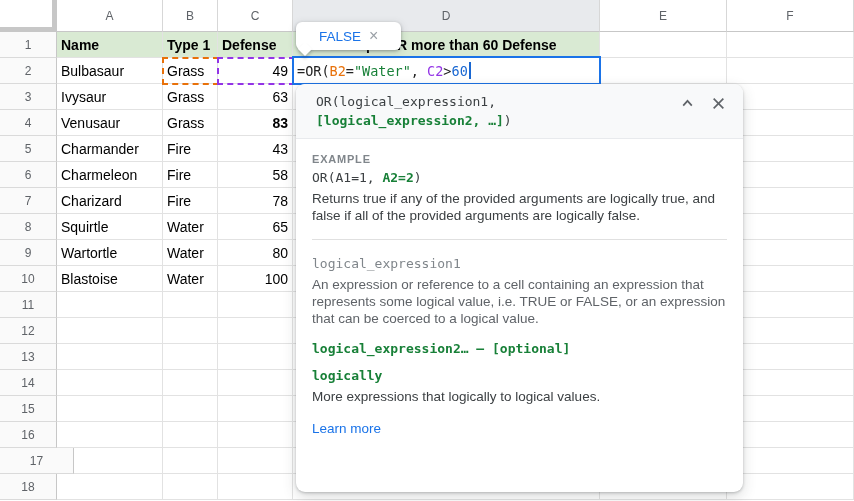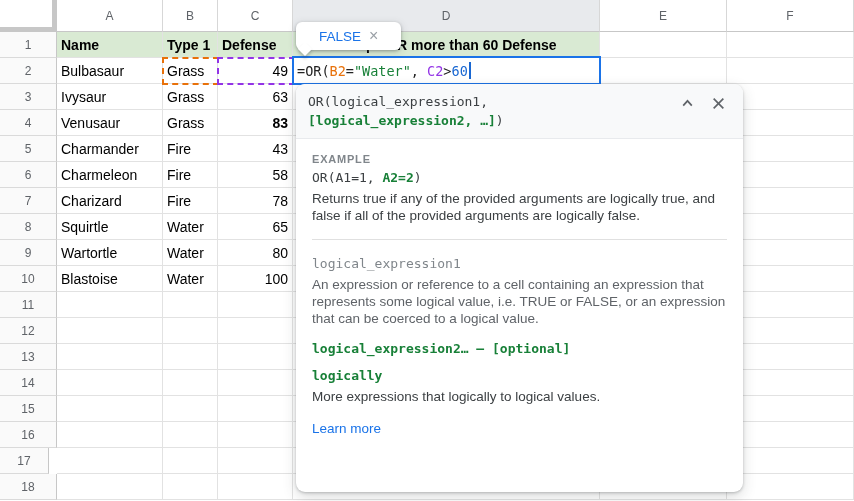--- a/index.html
+++ b/index.html
@@ -41,21 +41,21 @@
     display:flex;align-items:center;gap:8px;padding:0 23px;z-index:6;}
   .chip::before{content:"";position:absolute;left:4px;bottom:-4px;width:10px;height:10px;background:#fff;
     transform:rotate(45deg);box-shadow:2px 2px 3px rgba(60,64,67,.25);z-index:-1;}
   .chip-value{color:#1a73e8;font-size:13.5px;}
   .chip-x{color:#9aa0a6;font-size:16px;line-height:1;cursor:pointer;}
 
   
   .popup{position:absolute;left:296px;top:84px;width:447px;height:408px;background:#fff;border-radius:9px;
     box-shadow:0 1px 3px rgba(60,64,67,.3),0 5px 14px rgba(60,64,67,.18);z-index:5;overflow:hidden;
     color:#3c4043;font-size:13.5px;}
-  .popup-header{background:#f8f9fa;padding:8px 12px 8px;position:relative;border-bottom:1px solid #e8eaed;}
+  .popup-header{background:#f8f9fa;padding:8px 20px 8px;position:relative;border-bottom:1px solid #e8eaed;}
   .signature{font-family:"DejaVu Sans Mono",monospace;font-size:13px;line-height:19px;color:#3c4043;max-width:345px;}
   .sig-opt{color:#188038;font-weight:700;}
   .popup-icons{position:absolute;right:17px;top:11px;display:flex;gap:15px;}
   .icon-btn{width:16px;height:16px;cursor:pointer;display:flex;align-items:center;justify-content:center;}
   .popup-body{padding:14px 16px 16px;}
   .sec-label{font-size:11px;letter-spacing:.8px;color:#80868b;font-weight:700;}
   .code-line{font-family:"DejaVu Sans Mono",monospace;font-size:13px;margin-top:5px;color:#3c4043;}
   .code-hl{color:#188038;font-weight:700;}
   .mt16{margin-top:16px;}
   .body-text{margin-top:5px;line-height:17px;color:#3c4043;}
@@ -88,21 +88,21 @@
       <div class="row-header" style="left: 0px; top: 188px; width: 57px; height: 26px;">7</div>
       <div class="row-header" style="left: 0px; top: 214px; width: 57px; height: 26px;">8</div>
       <div class="row-header" style="left: 0px; top: 240px; width: 57px; height: 26px;">9</div>
       <div class="row-header" style="left: 0px; top: 266px; width: 57px; height: 26px;">10</div>
       <div class="row-header" style="left: 0px; top: 292px; width: 57px; height: 26px;">11</div>
       <div class="row-header" style="left: 0px; top: 318px; width: 57px; height: 26px;">12</div>
       <div class="row-header" style="left: 0px; top: 344px; width: 57px; height: 26px;">13</div>
       <div class="row-header" style="left: 0px; top: 370px; width: 57px; height: 26px;">14</div>
       <div class="row-header" style="left: 0px; top: 396px; width: 57px; height: 26px;">15</div>
       <div class="row-header" style="left: 0px; top: 422px; width: 57px; height: 26px;">16</div>
-      <div class="row-header" style="left: 0px; top: 448px; width: 49px; height: 26px;">17</div>
+      <div class="row-header" style="left: 0px; top: 448px; width: 74px; height: 26px;">17</div>
       <div class="row-header" style="left: 0px; top: 474px; width: 57px; height: 26px;">18</div>
       <div class="cell hdr green" style="left: 57px; top: 32px; width: 106px; height: 26px;">Name</div>
       <div class="cell hdr green" style="left: 163px; top: 32px; width: 55px; height: 26px;">Type 1</div>
       <div class="cell hdr green" style="left: 218px; top: 32px; width: 75px; height: 26px;">Defense</div>
       <div class="cell hdr green" style="left: 293px; top: 32px; width: 307px; height: 26px;">
         <span class="d1-offset">pe OR more than 60 Defense</span>
       </div>
       <div class="cell" style="left: 600px; top: 32px; width: 127px; height: 26px;"></div>
       <div class="cell" style="left: 727px; top: 32px; width: 127px; height: 26px;"></div>
       <div class="cell" style="left: 57px; top: 58px; width: 106px; height: 26px;">Bulbasaur</div>

